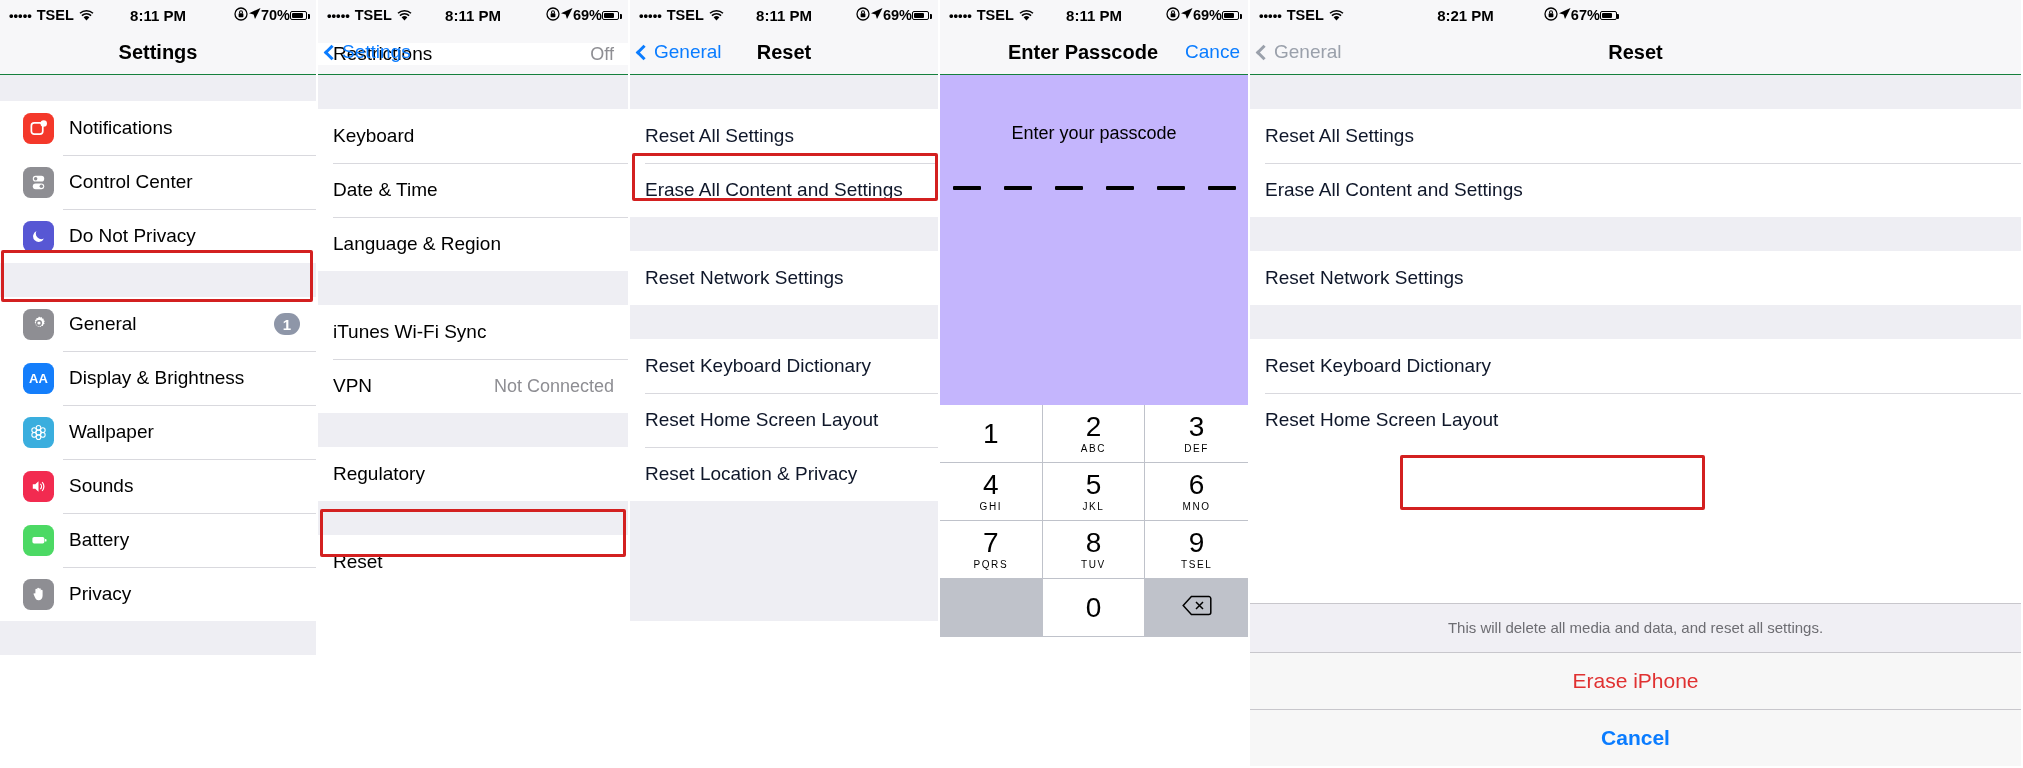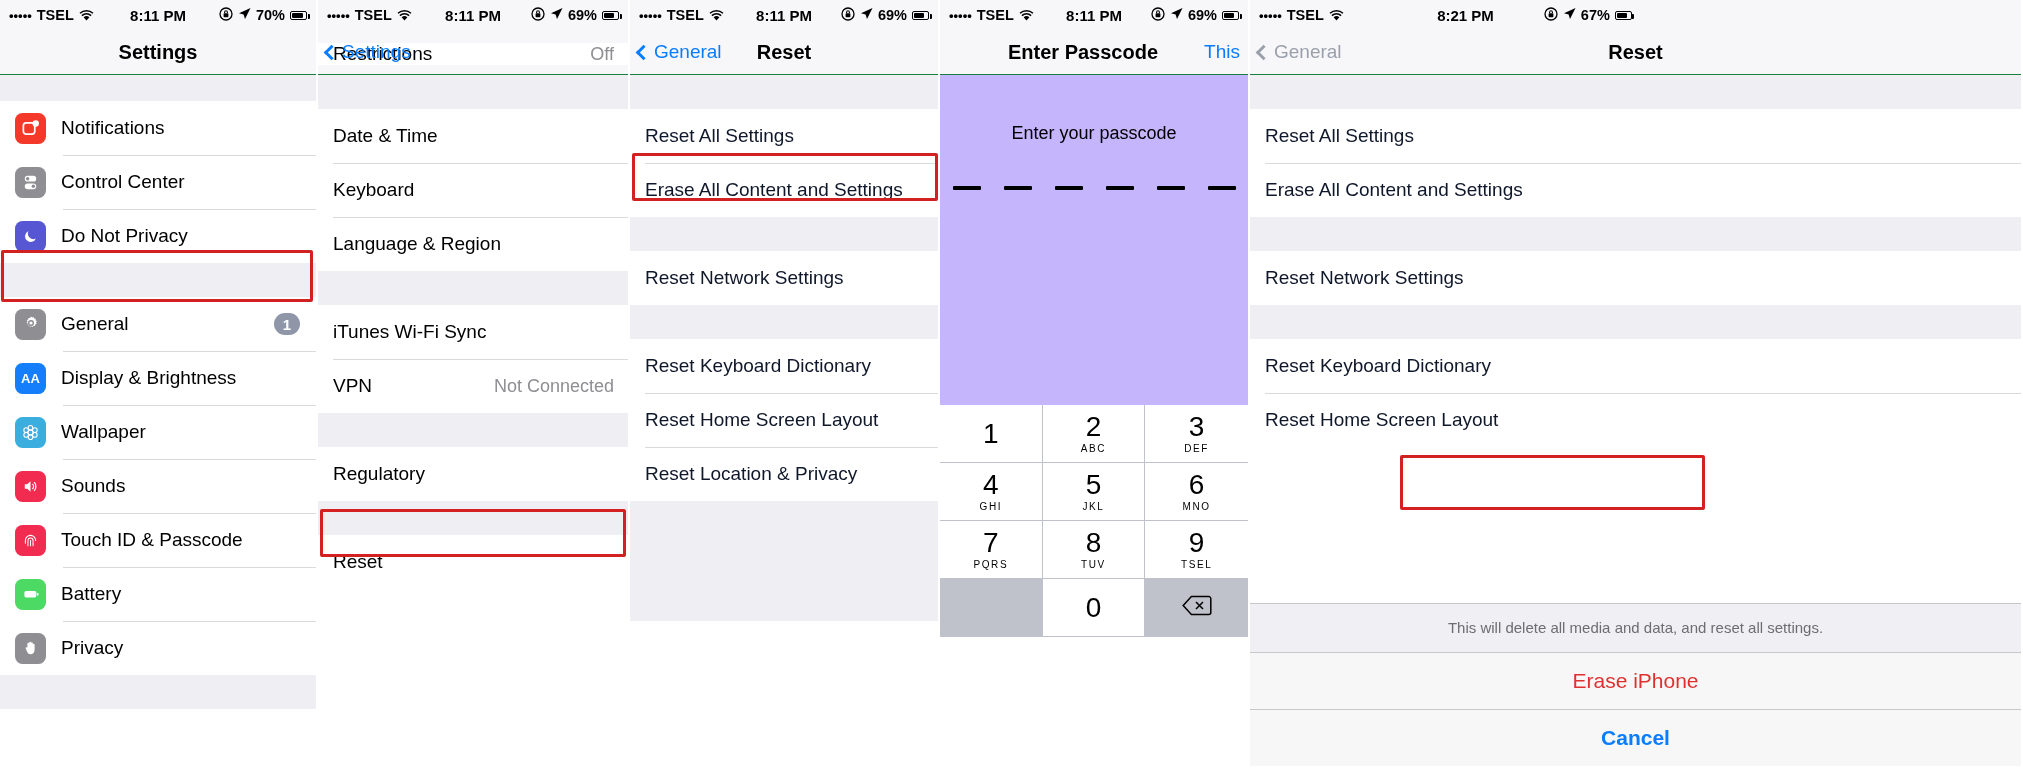--- a/index.html
+++ b/index.html
@@ -14,21 +14,21 @@
   
   .statusbar { height:30px; display:flex; align-items:center;
     padding:0 9px; font-size:15px; font-weight:700; color:#000;
     background:#f7f7f9; position:relative; }
   .sb-left { display:flex; align-items:center; gap:5px; }
   .dots { letter-spacing:0px; font-size:13px; line-height:1; }
   .carrier { font-size:14.5px; font-weight:600; }
   .wifi { display:inline-block; }
   .sb-center { position:absolute; left:0; right:0; text-align:center;
     font-size:15px; font-weight:700; pointer-events:none; }
-  .sb-right { margin-left:auto; display:flex; align-items:center; gap:5px;
+  .sb-right { margin-left:auto; display:flex; align-items:center; 
     font-size:14.5px; font-weight:600; z-index:2; }
   .batt { width:17px; height:9px; border:1.4px solid #000; border-radius:2px;
     position:relative; display:inline-block; }
   .batt::after{ content:""; position:absolute; right:-3.5px; top:2px;
     width:2px; height:5px; background:#000; border-radius:0 1px 1px 0; }
   .batt i{ position:absolute; left:1px; top:1px; bottom:1px; background:#000;
     display:block; border-radius:1px; }
 
   
   .navbar { height:45px; background:#f7f7f9; position:relative;
@@ -56,21 +56,21 @@
   .row .val { margin-left:auto; padding-right:14px; color:#8e8e93; font-size:18px; }
   .row .badge { margin-left:auto; margin-right:16px; background:#8e96a8;
     color:#fff; font-size:15px; font-weight:600; border-radius:11px;
     min-width:26px; height:22px; display:flex; align-items:center;
     justify-content:center; padding:0 7px; }
   .blue .lbl { color:#0f172a; }
 
   
   .ic { width:31px; height:31px; border-radius:7.5px; margin-right:15px;
     flex:0 0 auto; display:flex; align-items:center; justify-content:center;
-    color:#fff; font-size:17px; position:relative; }
+    color:#fff; font-size:17px; position:relative;margin-left:8px; }
 
   
   .hl { position:absolute; border:3px solid #d32020; pointer-events:none;
     z-index:6; border-radius:2px; }
 
   
   .pc-body { background:#c4b5fd; height:330px; position:relative; }
   .pc-prompt { text-align:center; padding-top:48px; font-size:18px; color:#000; }
   .pc-dashes { display:flex; justify-content:center; gap:23px; margin-top:42px; }
   .pc-dash { width:28px; height:4px; background:#000; border-radius:1px; }
@@ -204,34 +204,20 @@
       <div class="row ind">
         <span class="ic" style="background:#f22b50">
           <svg width="19" height="19" viewBox="0 0 20 20">
               <path d="M4 7.6h2.6L10 4.4v11.2L6.6 12.4H4z" fill="#fff"></path>
               <path d="M12 7.2a4 4 0 0 1 0 5.6M13.8 5.4a6.6 6.6 0 0 1 0 9.2" stroke="#fff" stroke-width="1.3" fill="none"></path>
             </svg>
         </span>
         <span class="lbl">Sounds</span>
       </div>
       <div class="row ind">
-        <span class="ic" style="background:#f22b50">
-          <svg width="19" height="19" viewBox="0 0 20 20">
-              <g stroke="#fff" stroke-width="1.1" fill="none" stroke-linecap="round">
-                <path d="M10 4.6c-3 0-5.4 2.4-5.4 5.4v3"></path>
-                <path d="M15.4 10c0-3-2.4-5.4-5.4-5.4"></path>
-                <path d="M7.3 15.4V10a2.7 2.7 0 0 1 5.4 0v3.5"></path>
-                <path d="M10 15.6V10"></path>
-                <path d="M12.7 15.5q0-1 .1-1.8"></path>
-              </g>
-            </svg>
-        </span>
-        <span class="lbl">Touch ID &amp; Passcode</span>
-      </div>
-      <div class="row ind">
         <span class="ic" style="background:#4cd964">
           <svg width="20" height="20" viewBox="0 0 20 20">
               <rect x="3.4" y="7" width="12" height="6.4" rx="1.7" fill="#fff"></rect>
               <rect x="15.9" y="9" width="1.6" height="2.6" rx="0.7" fill="#fff"></rect>
             </svg>
         </span>
         <span class="lbl">Battery</span>
       </div>
       <div class="row ind">
         <span class="ic" style="background:#8e8e93">
@@ -286,24 +272,24 @@
       </div>
       <div class="nav-title">General</div>
     </div>
     <div class="list">
       <div class="row" style="height:22px;margin-top:-32px">
         <span class="lbl">Restrictions</span>
         <span class="val">Off</span>
       </div>
       <div class="gap lg"></div>
       <div class="row">
+        <span class="lbl">Keyboard</span>
+      </div>
+      <div class="row">
         <span class="lbl">Date &amp; Time</span>
-      </div>
-      <div class="row">
-        <span class="lbl">Keyboard</span>
       </div>
       <div class="row">
         <span class="lbl">Language &amp; Region</span>
       </div>
       <div class="gap"></div>
       <div class="row">
         <span class="lbl">iTunes Wi-Fi Sync</span>
       </div>
       <div class="row">
         <span class="lbl">VPN</span>
@@ -416,21 +402,21 @@
             </svg>
         </span>
         <span>69%</span>
         <span class="batt">
             <i style="width:69%"></i>
           </span>
       </div>
     </div>
     <div class="navbar" style="justify-content:center">
       <div class="nav-title" style="left:-22px">Enter Passcode</div>
-      <div class="nav-right">This</div>
+      <div class="nav-right">Cance</div>
     </div>
     <div class="pc-body">
       <div class="pc-prompt">Enter your passcode</div>
       <div class="pc-dashes">
         <span class="pc-dash"></span>
         <span class="pc-dash"></span>
         <span class="pc-dash"></span>
         <span class="pc-dash"></span>
         <span class="pc-dash"></span>
         <span class="pc-dash"></span>

